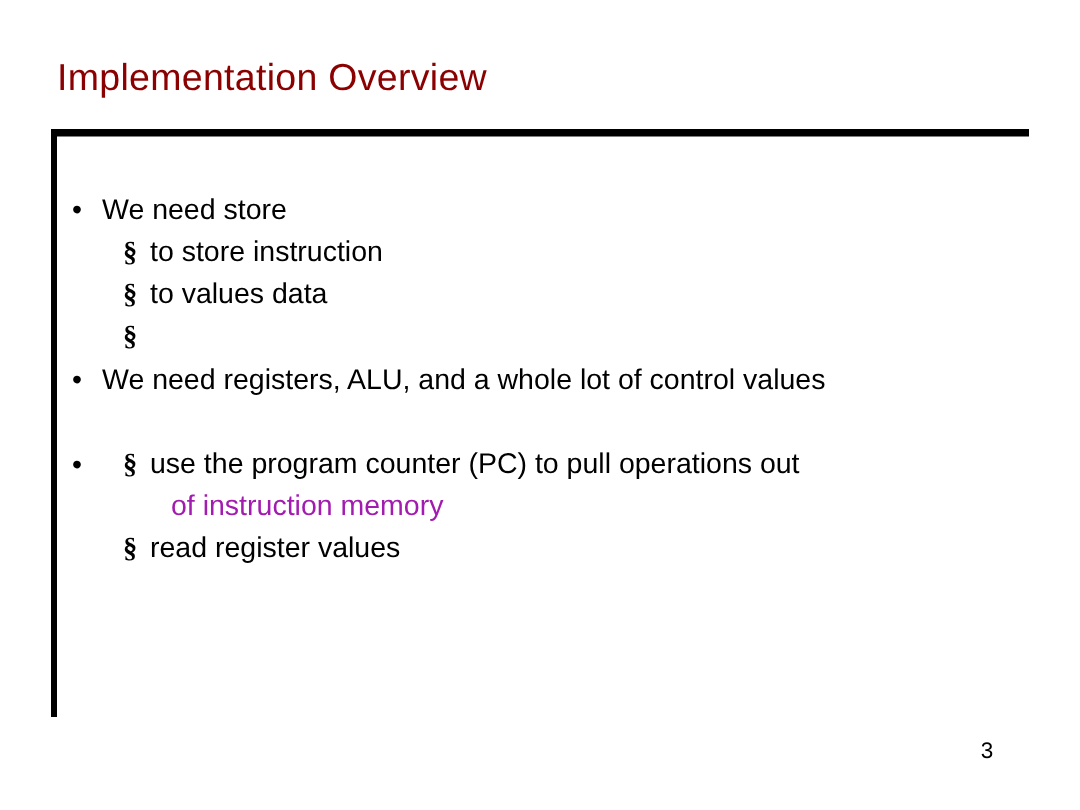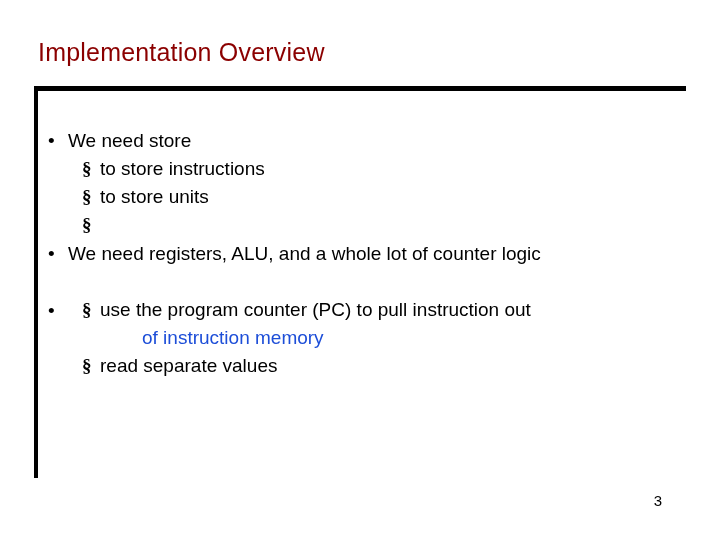--- a/index.html
+++ b/index.html
@@ -78,23 +78,23 @@
   .lvl2 .bullet {
     position: absolute;
     left: 44px;
     top: 0;
     font-size: 19px;
     font-family: "Liberation Serif", serif;
     font-weight: bold;
   }
   .cont {
     font-size: 19px;
-    color: #1d4ed8;
+    color: #a21caf;
     line-height: 28px;
-    padding-left: 104px;
+    padding-left: 76px;
     white-space: nowrap;
   }
   .gap-md { height: 28px; }
   .page-number {
     position: absolute;
     left: 648px;
     top: 492px;
     font-size: 15px;
     color: #000000;
     text-align: center;
@@ -113,54 +113,54 @@
 
   <div class="body">
 
     <div class="block">
       <div class="lvl1">
         <span class="bullet">•</span>
         <span>We need store</span>
       </div>
       <div class="lvl2">
         <span class="bullet">§</span>
-        <span>to store instructions</span>
+        <span>to store instruction</span>
       </div>
       <div class="lvl2">
         <span class="bullet">§</span>
-        <span>to store units</span>
+        <span>to values data</span>
       </div>
       <div class="lvl2">
         <span class="bullet">§</span>
       </div>
     </div>
 
     <div class="gap-md"></div>
 
     <div class="block">
       <div class="lvl1">
         <span class="bullet">•</span>
-        <span>We need registers, ALU, and a whole lot of counter logic</span>
+        <span>We need registers, ALU, and a whole lot of control values</span>
       </div>
     </div>
 
     <div class="gap-md"></div>
 
     <div class="block">
       <div class="lvl1">
         <span class="bullet">•</span>
       </div>
       <div class="lvl2">
         <span class="bullet">§</span>
-        <span>use the program counter (PC) to pull instruction out</span>
+        <span>use the program counter (PC) to pull operations out</span>
       </div>
       <div class="cont">of instruction memory</div>
       <div class="lvl2">
         <span class="bullet">§</span>
-        <span>read separate values</span>
+        <span>read register values</span>
       </div>
     </div>
 
   </div>
 
   <div class="page-number">3</div>
 
 </div>
 
 </body></html>

